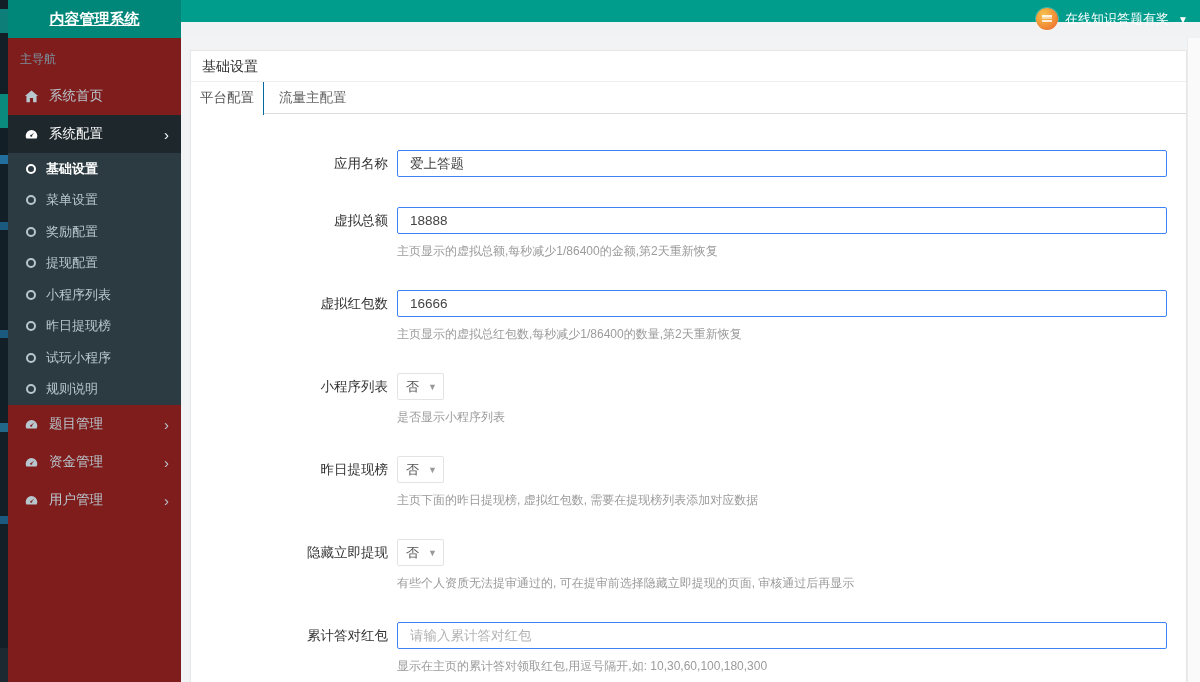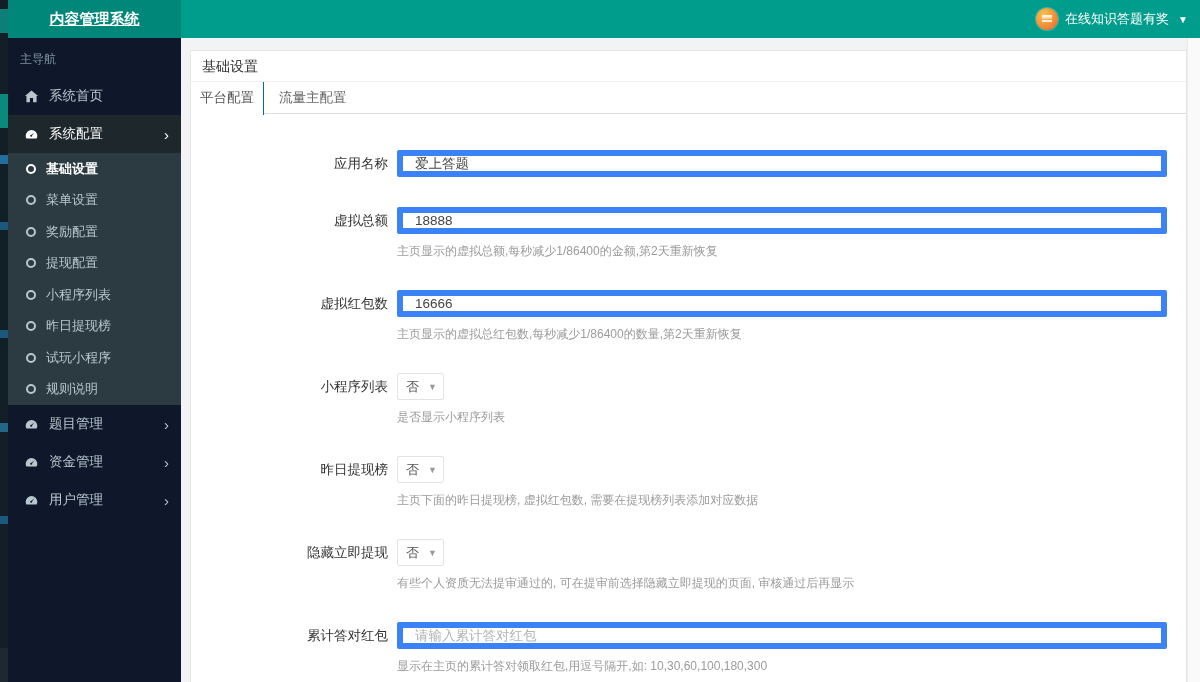--- a/index.html
+++ b/index.html
@@ -7,31 +7,31 @@
   body { font-family:"Liberation Sans","DejaVu Sans",sans-serif; background:#e9ecef; }
   .screen { position:relative; width:1200px; height:682px; overflow:hidden; background:#f0f2f3; }
 
   
   .edge-strip { position:absolute; left:0; top:0; width:8px; height:682px; background:#131f27; z-index:40; }
   .edge-strip .seg { position:absolute; left:0; width:8px; }
 
   
   .logo { position:absolute; left:8px; top:0; width:173px; height:38px; background:#00877a;
           color:#fff; font-size:15px; font-weight:bold; text-align:center; line-height:38px; z-index:20;text-decoration:underline; }
-  .topbar { position:absolute; left:181px; top:0; right:0; height:38px; background:#009c8c; z-index:20; }
+  .topbar { position:absolute; left:181px; top:0; right:0; height:22px; background:#009c8c; z-index:20; }
   .user-menu { position:absolute; right:12px; top:0; height:38px; display:flex; align-items:center; gap:7px; cursor:pointer; }
   .avatar { width:22px; height:22px; border-radius:50%; background:radial-gradient(circle at 35% 30%, #f7c14e 0%, #f29a3a 45%, #ec5f2a 100%);
             position:relative; box-shadow:0 0 0 1px rgba(255,255,255,.25); }
   .avatar::after { content:""; position:absolute; left:6px; top:7px; width:10px; height:2px; background:rgba(255,255,255,.85);
                    box-shadow:0 5px 0 rgba(255,255,255,.8), 0 2px 0 rgba(255,255,255,.5); }
   .user-label { color:#fff; font-size:13px; }
   .caret-down { color:#fff; font-size:10px; margin-left:2px; }
 
   
-  .sidebar { position:absolute; left:8px; top:38px; width:173px; bottom:0; background:#0f172a; z-index:20; }
+  .sidebar { position:absolute; left:8px; top:38px; width:173px; bottom:0; background:#7f1d1d; z-index:20; }
   .side-section { padding:13px 12px 9px 12px; color:#7d93a0; font-size:12px; }
   .side-item { height:38px; display:flex; align-items:center; padding:0 12px 0 16px; color:#b8c7ce; font-size:13.5px; cursor:pointer; }
   .side-item .mi { width:15px; height:15px; margin-right:10px; flex:0 0 15px; }
   .side-item .mi svg { display:block; width:15px; height:15px; fill:#b8c7ce; }
   .side-item.parent-active { background:#1e282c; color:#fff; }
   .side-item.parent-active .mi svg { fill:#fff; }
   .side-item .chev { margin-left:auto; font-size:15px; line-height:1; color:inherit; }
   .submenu { background:#2c3b41; }
   .sub-item { height:31.5px; display:flex; align-items:center; padding:0 12px 0 18px; color:#b8c7ce; font-size:13px; cursor:pointer; }
   .sub-item .ci { width:10px; height:10px; border:2px solid #b8c7ce; border-radius:50%; margin-right:10px; flex:0 0 10px; }
@@ -46,21 +46,21 @@
   .tabbar { height:32px; display:flex; border-bottom:1px solid #dcdcdc; }
   .tab { line-height:32px; font-size:13.5px; color:#555; cursor:pointer; }
   .tab.active { width:73px; text-align:center; background:#fff; border-right:1px solid #0369a1; margin-bottom:-1px; height:33px; }
   .tab.inactive { padding:0 15px; color:#666; }
 
   
   .form { padding-top:36px; position:relative; z-index:6; }
   .form-item { display:flex; margin-bottom:30px;padding-left:40px; }
   .f-label { flex:0 0 166px; text-align:right; padding-right:9px; font-size:13.5px; color:#333; line-height:27px; }
   .f-control { flex:1; margin-right:19px; }
-  .text-input { width:100%; height:27px; border:6px solid #3b82f6; border-radius:2px; padding:0 12px;
+  .text-input { width:100%; height:27px; border:1px solid #3b82f6; border-radius:2px; padding:0 12px;
                 font-size:13.5px; color:#444; outline:none; background:#fff; font-family:inherit; }
   .text-input::placeholder { color:#b3b3b3; }
   .select-box { width:47px; height:27px; border:1px solid #e3e3e3; border-radius:2px; display:flex; align-items:center;
                 padding:0 6px 0 8px; cursor:pointer; background:#fff; }
   .select-box .sel-val { font-size:13px; color:#555; }
   .select-box .sel-caret { margin-left:auto; font-size:9px; color:#999; }
   .help { margin-top:8px; font-size:12px; color:#9b9b9b; line-height:18px; height:18px; }
 
   
   .watermark { position:absolute; left:352px; top:290px; display:flex; align-items:flex-start; z-index:8; pointer-events:none; }

